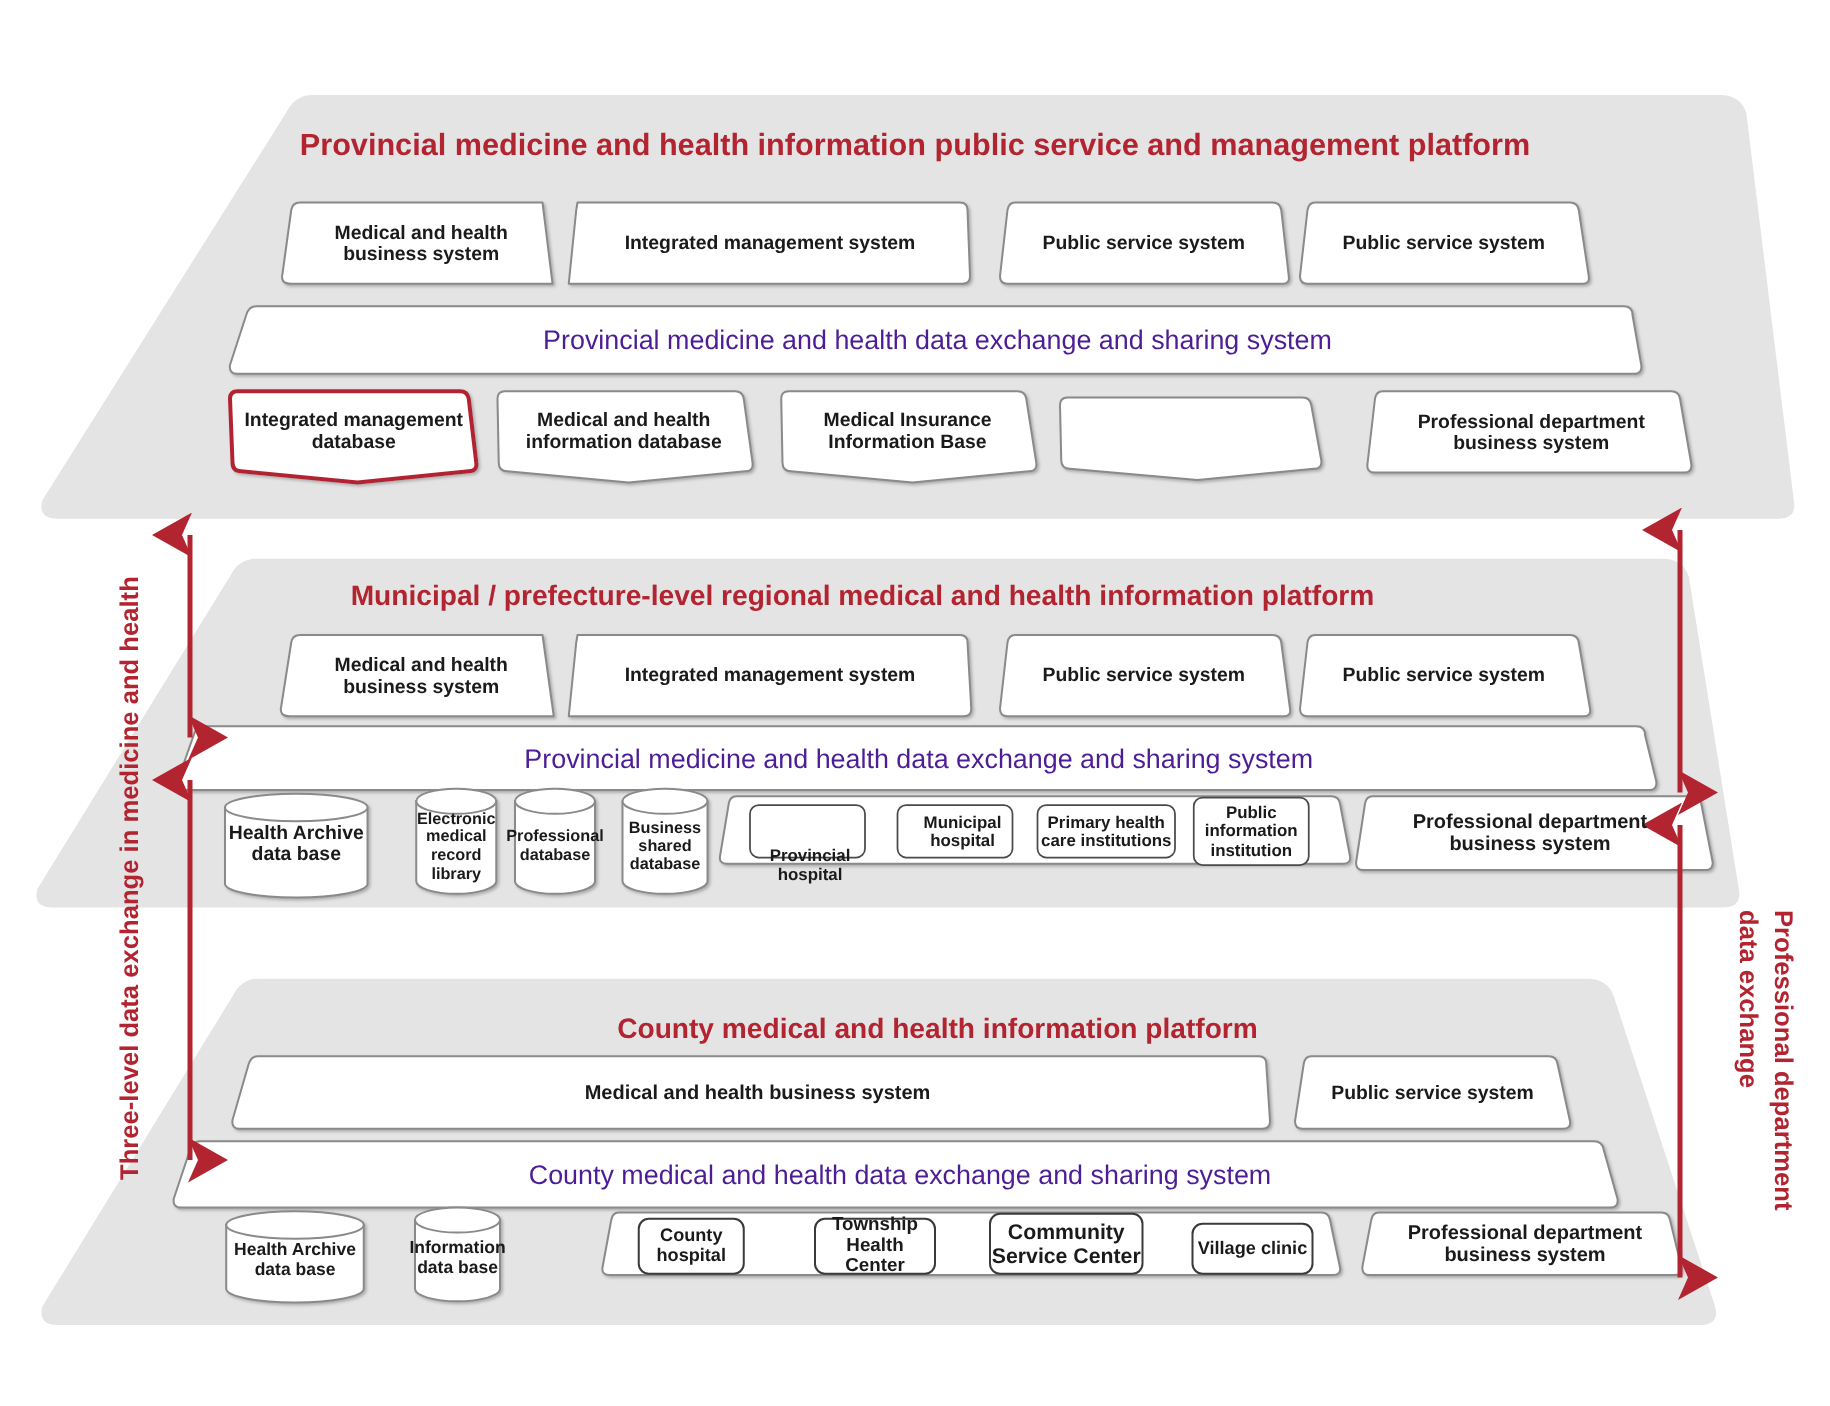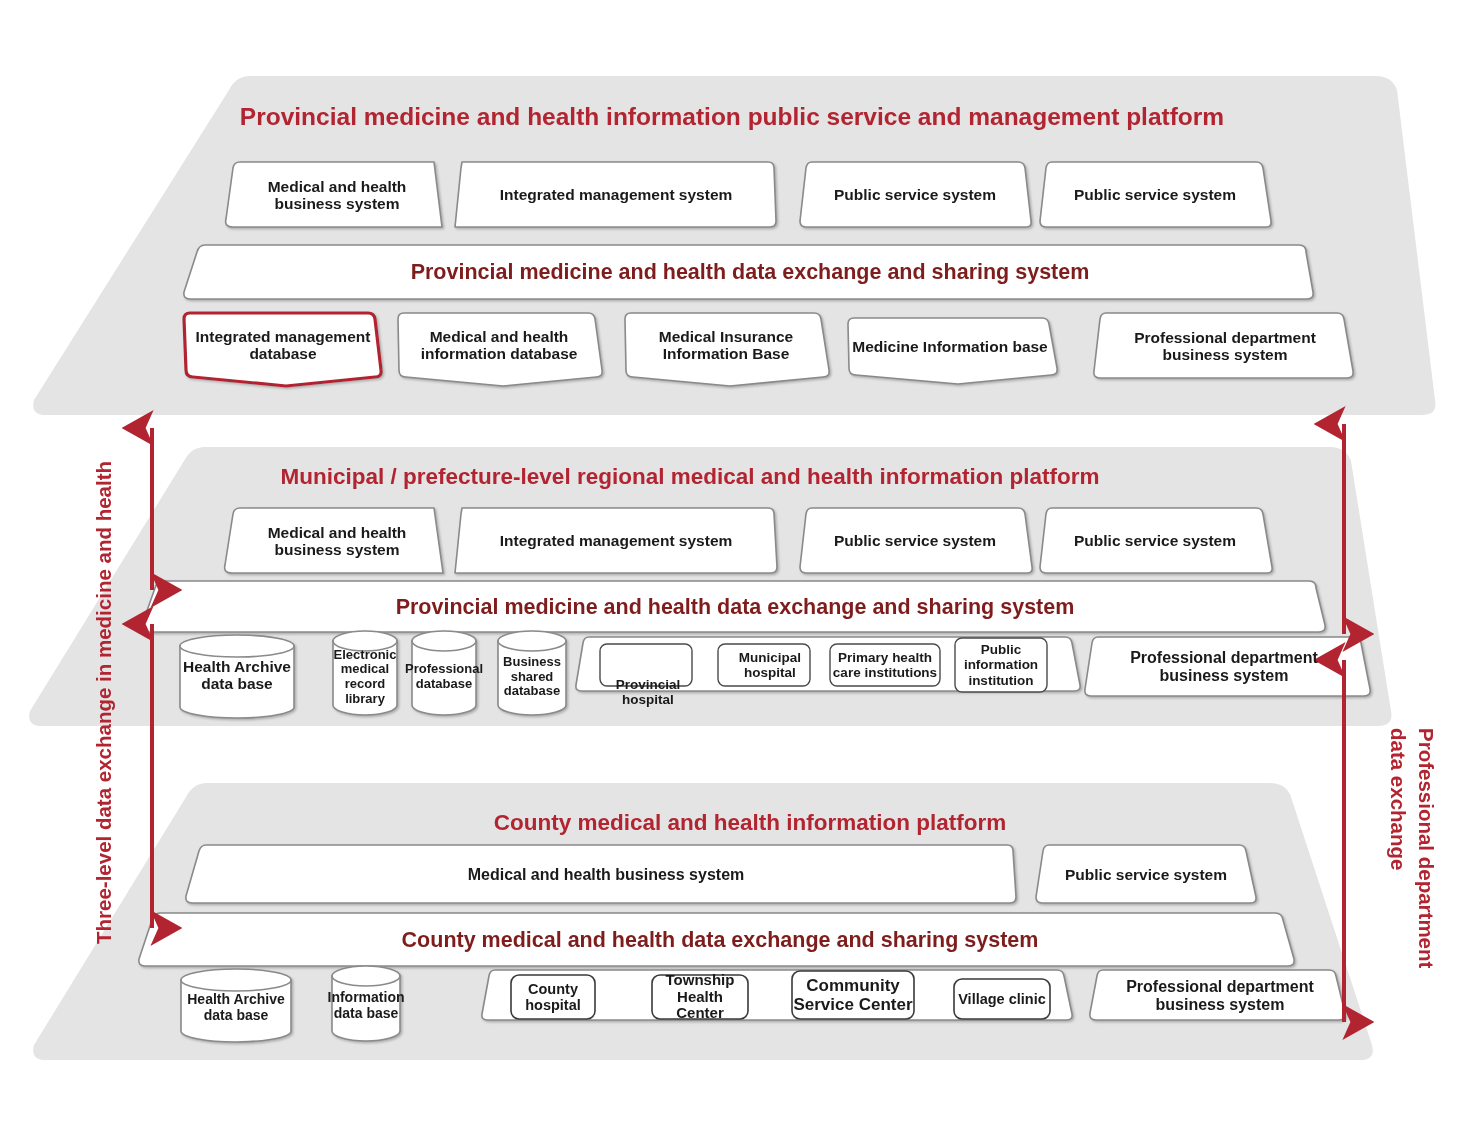--- a/index.html
+++ b/index.html
@@ -7,21 +7,21 @@
   body{
     width:1464px;height:1125px;
     font-family:"Liberation Sans","DejaVu Sans",sans-serif;
     position:relative;overflow:hidden;
   }
   #stage{position:absolute;left:0;top:0;width:1464px;height:1125px;}
   svg.layer{position:absolute;left:0;top:0;width:1464px;height:1125px;overflow:visible;}
   .txt{position:absolute;display:flex;align-items:center;justify-content:center;
        text-align:center;line-height:1.12;box-sizing:border-box;}
   .tier-title{color:#B22430;font-weight:bold;white-space:nowrap;}
-  .band-title{color:#7f1d1d;font-weight:bold;white-space:nowrap;}
+  .band-title{color:#4c1d95;font-weight:normal;white-space:nowrap;}
   .box-label{color:#1a1a1a;font-weight:bold;}
   .vert{position:absolute;color:#B22430;font-weight:bold;white-space:nowrap;}
   .vert-l{writing-mode:vertical-rl;transform:rotate(180deg);}
   .vert-r{writing-mode:vertical-rl;}
 </style>
 </head>
 <body>
 
 <div id="stage">
 
@@ -119,21 +119,20 @@
   <div class="txt box-label" style="left:242px;top:166px;width:190px;height:58px;font-size:15.5px;">Medical and health business system</div>
   <div class="txt box-label" style="left:463px;top:166px;width:306px;height:58px;font-size:15.5px;">Integrated management system</div>
   <div class="txt box-label" style="left:808px;top:166px;width:214px;height:58px;font-size:15.5px;">Public service system</div>
   <div class="txt box-label" style="left:1048px;top:166px;width:214px;height:58px;font-size:15.5px;">Public service system</div>
 
   <div class="txt band-title" style="left:200px;top:249px;width:1100px;height:46px;font-size:21.5px;">Provincial medicine and health data exchange and sharing system</div>
 
   <div class="txt box-label" style="left:190px;top:316px;width:186px;height:58px;font-size:15.5px;">Integrated management database</div>
   <div class="txt box-label" style="left:404px;top:316px;width:190px;height:58px;font-size:15.5px;">Medical and health information database</div>
   <div class="txt box-label" style="left:631px;top:316px;width:190px;height:58px;font-size:15.5px;">Medical Insurance Information Base</div>
-  <div class="txt box-label" style="left:852px;top:320px;width:196px;height:54px;font-size:15.5px;">Medicine Information base</div>
   <div class="txt box-label" style="left:1106px;top:316px;width:238px;height:60px;font-size:15.5px;">Professional department business system</div>
 
   <div class="txt tier-title" style="left:200px;top:460px;width:980px;height:34px;font-size:22.5px;">Municipal / prefecture-level regional medical and health information platform</div>
 
   <div class="txt box-label" style="left:242px;top:512px;width:190px;height:58px;font-size:15.5px;">Medical and health business system</div>
   <div class="txt box-label" style="left:463px;top:512px;width:306px;height:58px;font-size:15.5px;">Integrated management system</div>
   <div class="txt box-label" style="left:808px;top:512px;width:214px;height:58px;font-size:15.5px;">Public service system</div>
   <div class="txt box-label" style="left:1048px;top:512px;width:214px;height:58px;font-size:15.5px;">Public service system</div>
 
   <div class="txt band-title" style="left:160px;top:585px;width:1150px;height:44px;font-size:21.5px;">Provincial medicine and health data exchange and sharing system</div>

